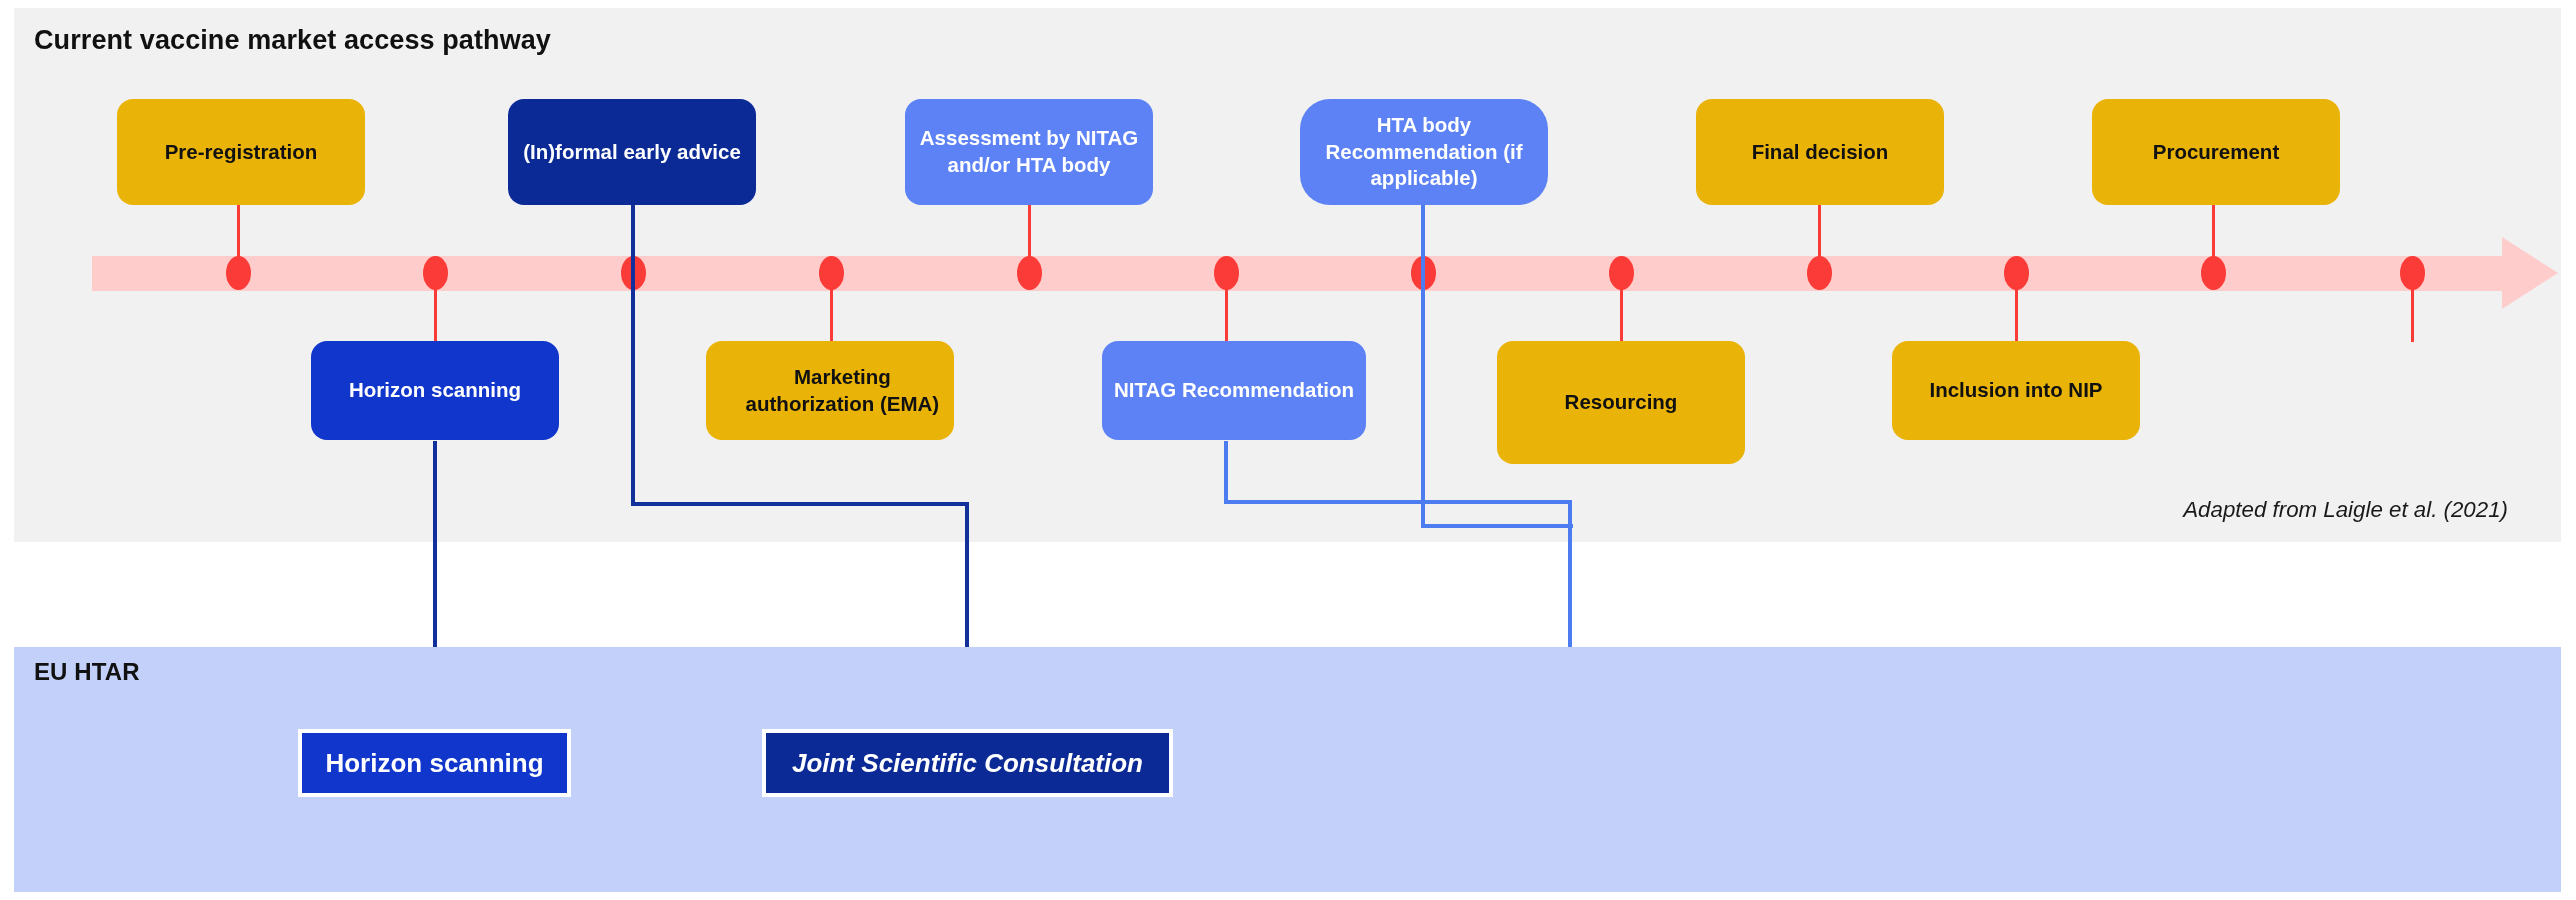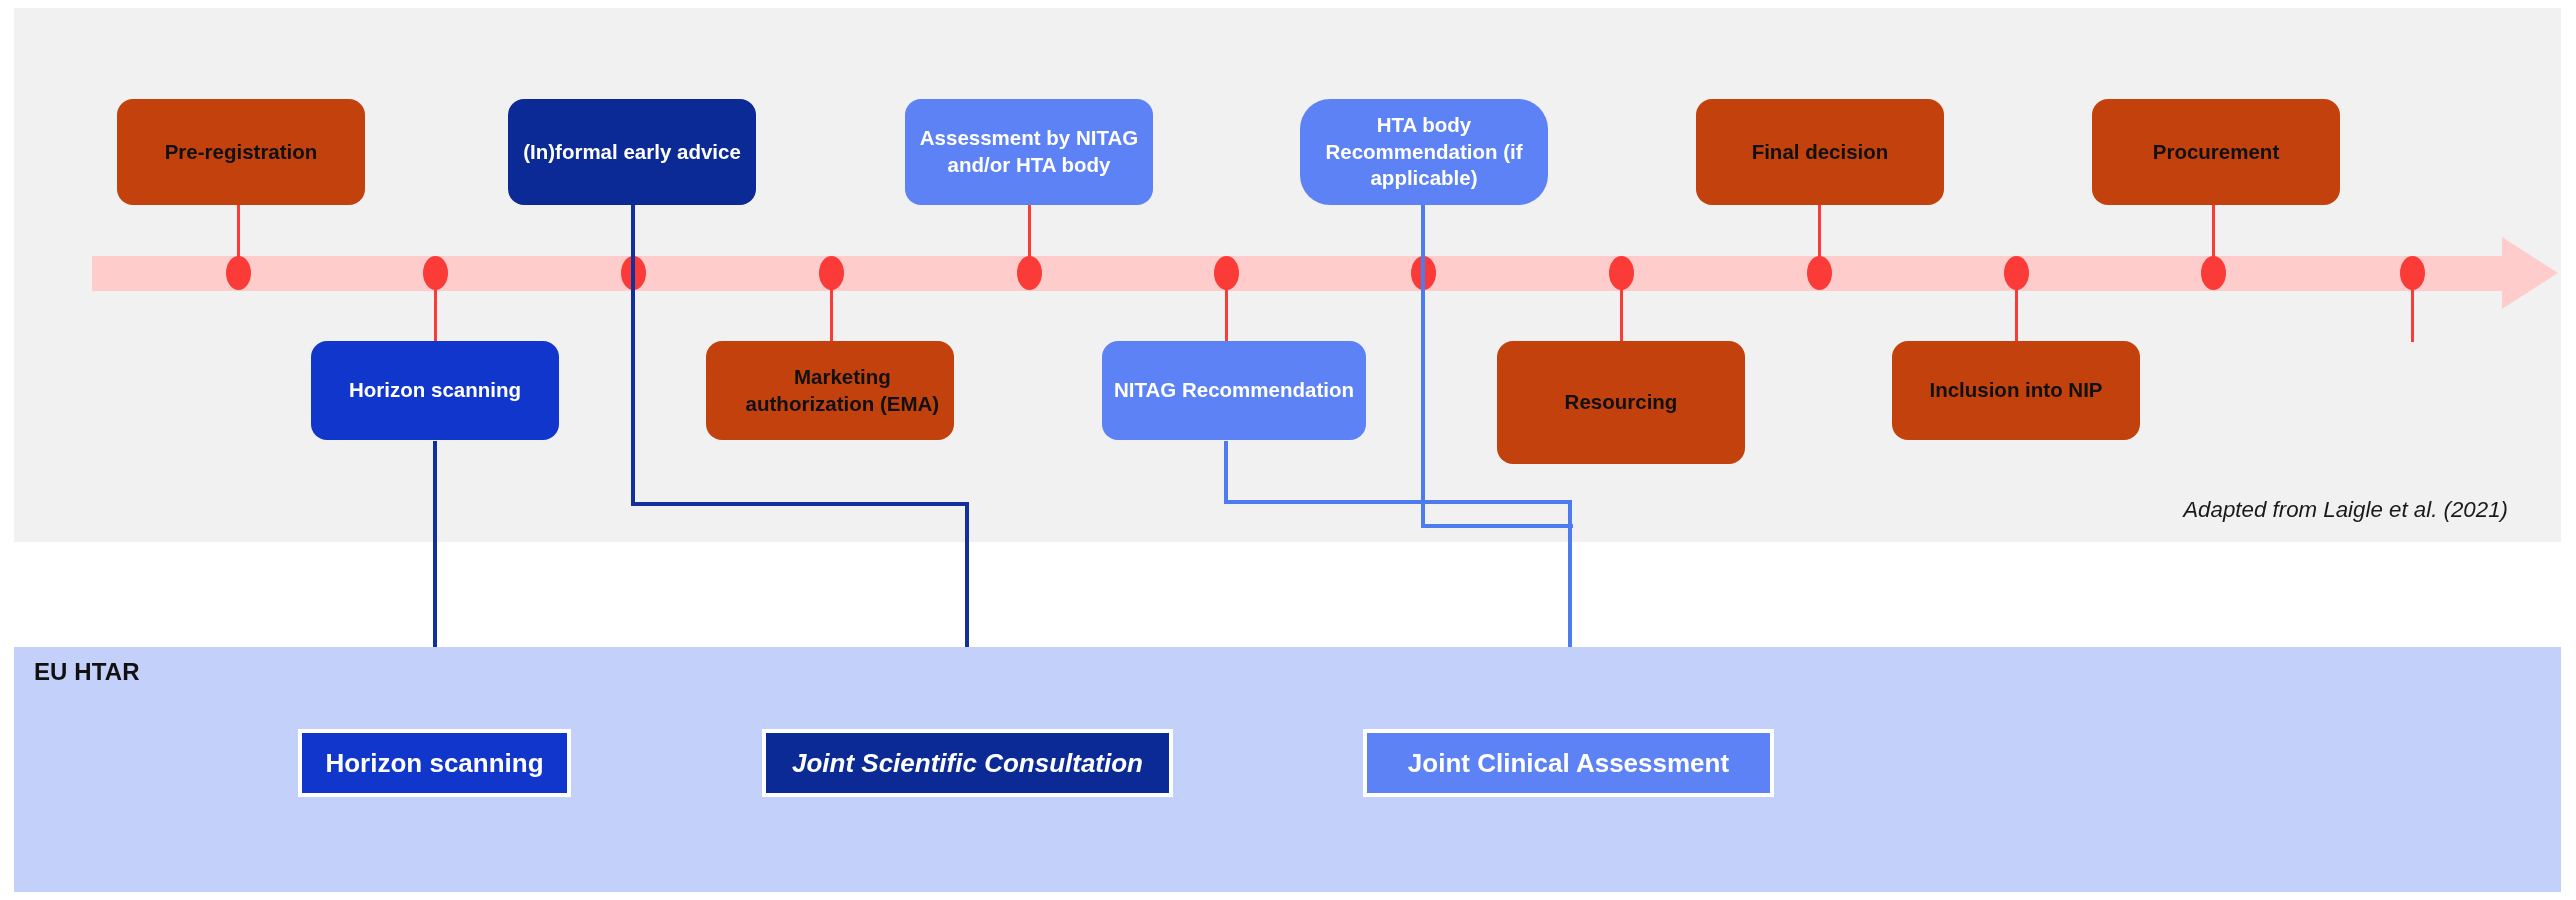--- a/index.html
+++ b/index.html
@@ -78,21 +78,21 @@
     border-radius: 16px;
     display: flex;
     align-items: center;
     justify-content: center;
     text-align: center;
     font-weight: bold;
     font-size: 20.5px;
     line-height: 1.30;
     padding: 3.7px 11.2px;
   }
-  .node.salmon { background: #c2410c; color: #111111; }
+  .node.salmon { background: #eab308; color: #111111; }
   .node.navy   { background: #0b2a96; color: #ffffff; }
   .node.blue   { background: #5c82f5; color: #ffffff; }
   .node.brblue { background: #1036cc; color: #ffffff; }
 
   
   .htar-box {
     position: absolute;
     display: flex;
     align-items: center;
     justify-content: center;
@@ -111,20 +111,21 @@
   .bl-h { position: absolute; height: 3.7px; }
   .c-navy   { background: #12309b; }
   .c-blue   { background: #4d7cf0; }
 </style>
 </head>
 <body>
 
 <div id="stage">
 
   <div class="panel-top"></div>
+  <div class="panel-title top">Current vaccine market access pathway</div>
 
   <div class="tl-bar"></div>
   <div class="tl-head"></div>
 
   <div class="stem" style="left:238px;  top:205px; height:56px;"></div>
   <div class="stem" style="left:633px; top:205px; height:56px;"></div>
   <div class="stem" style="left:1029px; top:205px; height:56px;"></div>
   <div class="stem" style="left:1423px; top:205px; height:56px;"></div>
   <div class="stem" style="left:1819px; top:205px; height:56px;"></div>
   <div class="stem" style="left:2213px; top:205px; height:56px;"></div>
@@ -213,18 +214,15 @@
   <div class="panel-title bot">EU HTAR</div>
 
   <div class="htar-box brblue" style="left:298px; top:729px; width:273px; height:68px;">
     <span>Horizon scanning</span>
   </div>
 
   <div class="htar-box navy" style="left:762px; top:729px; width:411px; height:68px;font-style:italic;">
     <span>Joint Scientific Consultation</span>
   </div>
 
-  <div class="htar-box blue" style="left:1363px; top:729px; width:411px; height:68px;">
-    <span>Joint Clinical Assessment</span>
-  </div>
 
 </div>
 
 
 </body></html>

